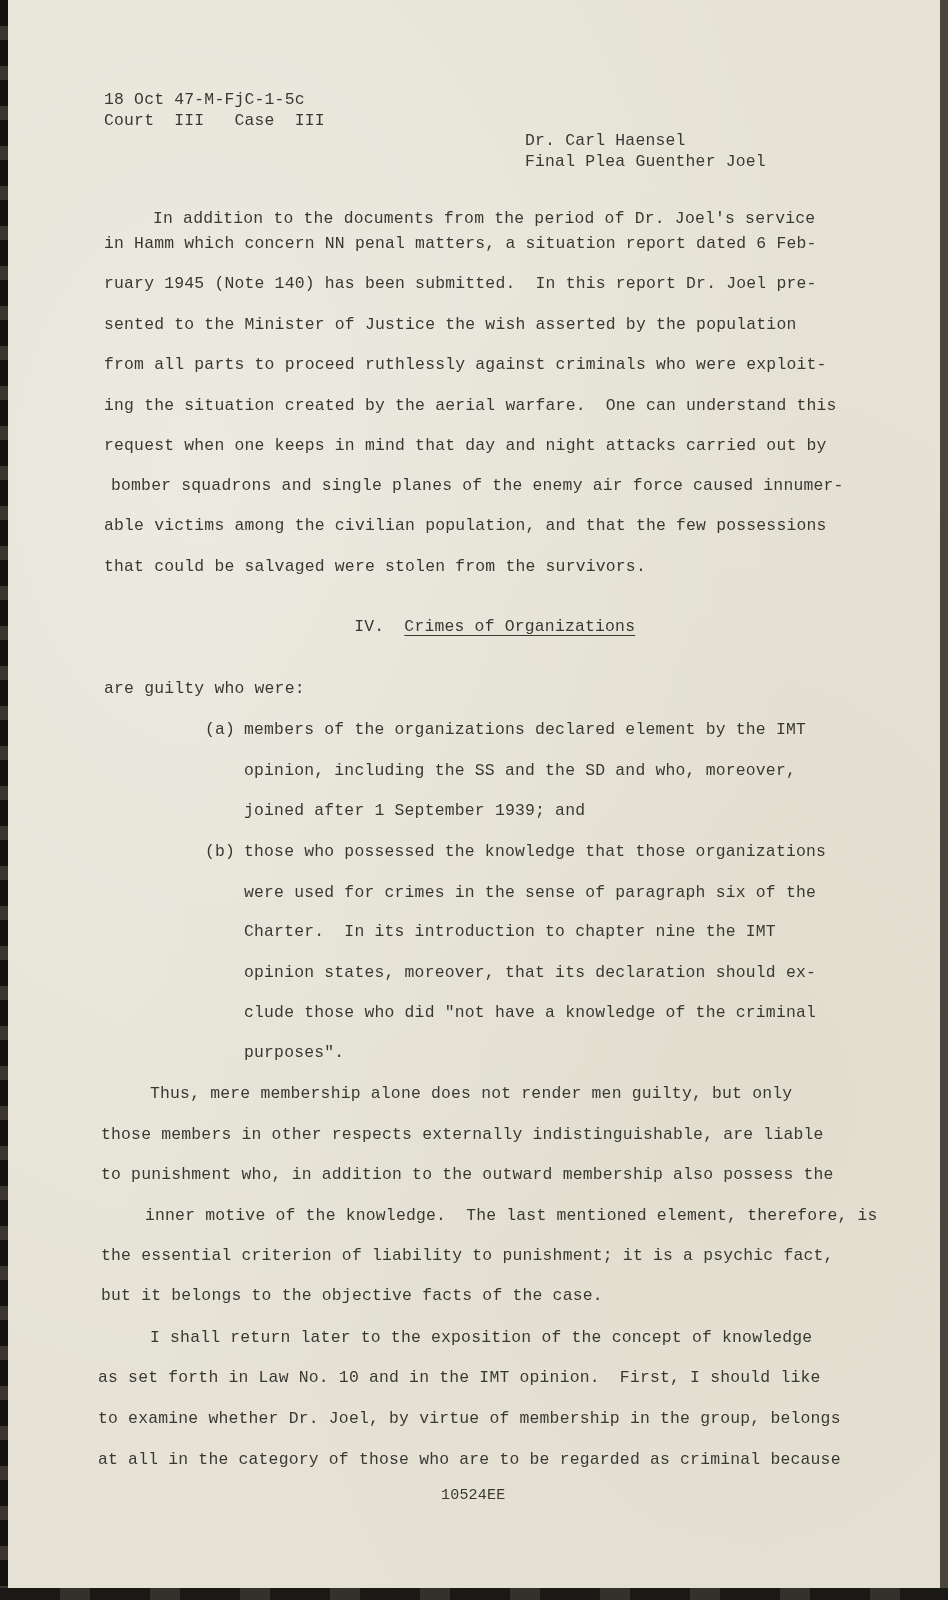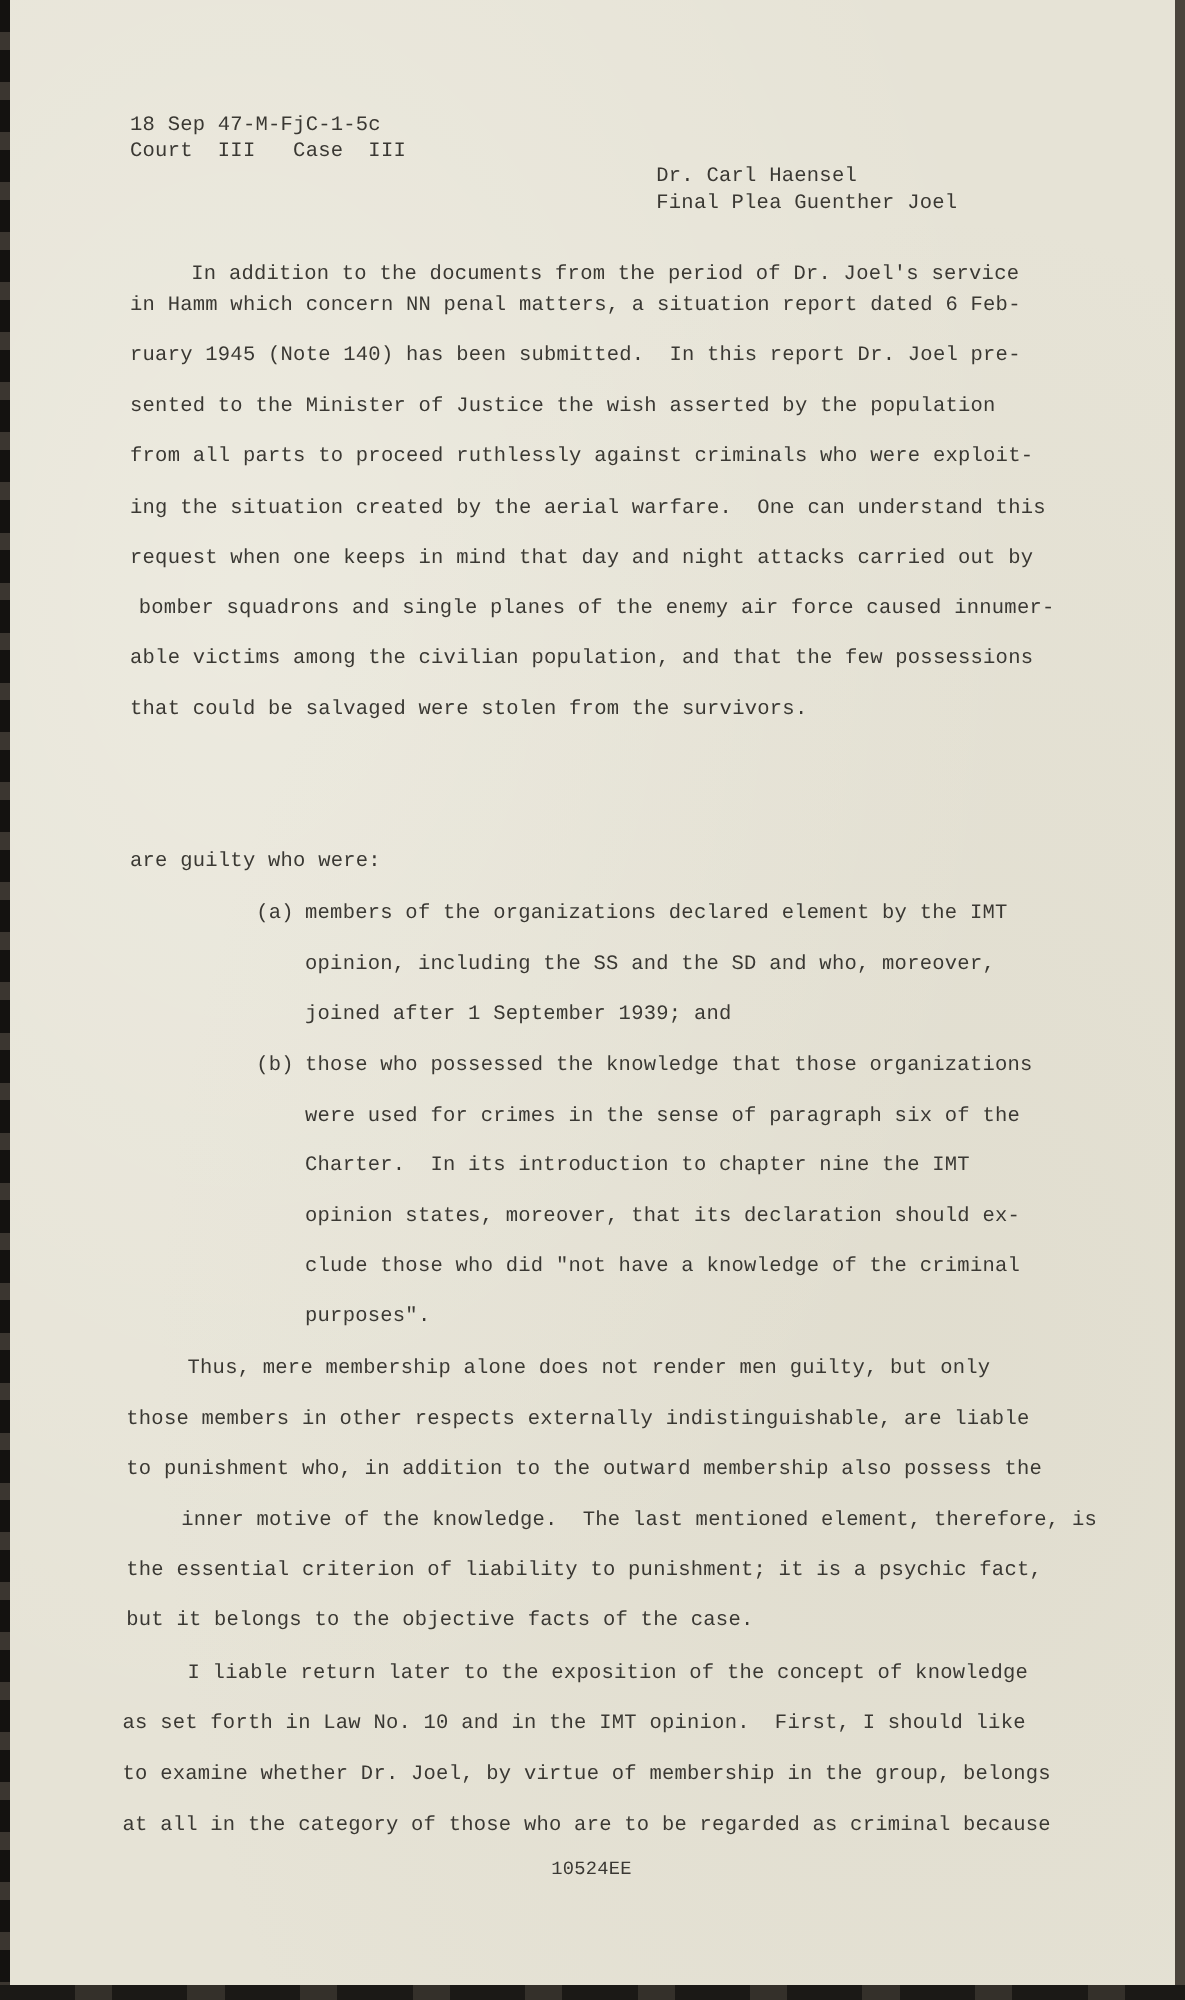--- a/index.html
+++ b/index.html
@@ -58,38 +58,41 @@
   </style>
 </head>
 <body>
 
 <div class="binding"></div>
 <div class="right-edge"></div>
 <div class="bottom-strip"></div>
 
 <div class="page">
 
-  <div class="line" style="left:96px; top:90px;">18 Sep 47-M-FjC-1-5c</div>
+  <div class="line" style="left:96px; top:90px;">18 Oct 47-M-FjC-1-5c</div>
   <div class="line" style="left:96px; top:111px;">Court  III   Case  III</div>
   <div class="line" style="left:517px; top:131px;">Dr. Carl Haensel</div>
   <div class="line" style="left:517px; top:152px;">Final Plea Guenther Joel</div>
 
   <div>
     <div class="line" style="left:145px; top:177px;margin-top:32px;">In addition to the documents from the period of Dr. Joel's service</div>
     <div class="line" style="left:96px;  top:234px;">in Hamm which concern NN penal matters, a situation report dated 6 Feb-</div>
     <div class="line" style="left:96px;  top:274px;">ruary 1945 (Note 140) has been submitted.  In this report Dr. Joel pre-</div>
     <div class="line" style="left:96px;  top:315px;">sented to the Minister of Justice the wish asserted by the population</div>
     <div class="line" style="left:96px;  top:355px;">from all parts to proceed ruthlessly against criminals who were exploit-</div>
     <div class="line" style="left:96px;  top:396px;">ing the situation created by the aerial warfare.  One can understand this</div>
     <div class="line" style="left:96px;  top:436px;">request when one keeps in mind that day and night attacks carried out by</div>
     <div class="line" style="left:103px;  top:476px;">bomber squadrons and single planes of the enemy air force caused innumer-</div>
     <div class="line" style="left:96px;  top:516px;">able victims among the civilian population, and that the few possessions</div>
     <div class="line" style="left:96px;  top:557px;text-align:center;">that could be salvaged were stolen from the survivors.</div>
   </div>
 
+  <div class="line" style="left:306px; top:598px;">
+    <span>IV.</span>&nbsp;&nbsp;<span class="u">Crimes of Organizations</span>
+  </div>
 
   <div class="line" style="left:96px; top:679px;">are guilty who were:</div>
 
   <div>
     <div class="line" style="left:197px; top:720px;">(a)</div>
     <div class="line" style="left:236px; top:720px;">members of the organizations declared element by the IMT</div>
     <div class="line" style="left:236px; top:761px;">opinion, including the SS and the SD and who, moreover,</div>
     <div class="line" style="left:236px; top:801px;">joined after 1 September 1939; and</div>
   </div>
 
@@ -106,20 +109,20 @@
   <div>
     <div class="line" style="left:142px; top:1084px;">Thus, mere membership alone does not render men guilty, but only</div>
     <div class="line" style="left:93px;  top:1125px;">those members in other respects externally indistinguishable, are liable</div>
     <div class="line" style="left:93px;  top:1165px;">to punishment who, in addition to the outward membership also possess the</div>
     <div class="line" style="left:93px;  top:1206px;margin-left:44px;">inner motive of the knowledge.  The last mentioned element, therefore, is</div>
     <div class="line" style="left:93px;  top:1246px;">the essential criterion of liability to punishment; it is a psychic fact,</div>
     <div class="line" style="left:93px;  top:1286px;">but it belongs to the objective facts of the case.</div>
   </div>
 
   <div>
-    <div class="line" style="left:142px; top:1328px;">I liable return later to the exposition of the concept of knowledge</div>
+    <div class="line" style="left:142px; top:1328px;">I shall return later to the exposition of the concept of knowledge</div>
     <div class="line" style="left:90px;  top:1368px;">as set forth in Law No. 10 and in the IMT opinion.  First, I should like</div>
     <div class="line" style="left:90px;  top:1409px;">to examine whether Dr. Joel, by virtue of membership in the group, belongs</div>
     <div class="line" style="left:90px;  top:1450px;">at all in the category of those who are to be regarded as criminal because</div>
   </div>
 
   <div class="line page-number" style="left:433px; top:1487px;">10524EE</div>
 </div>
 
 </body></html>

